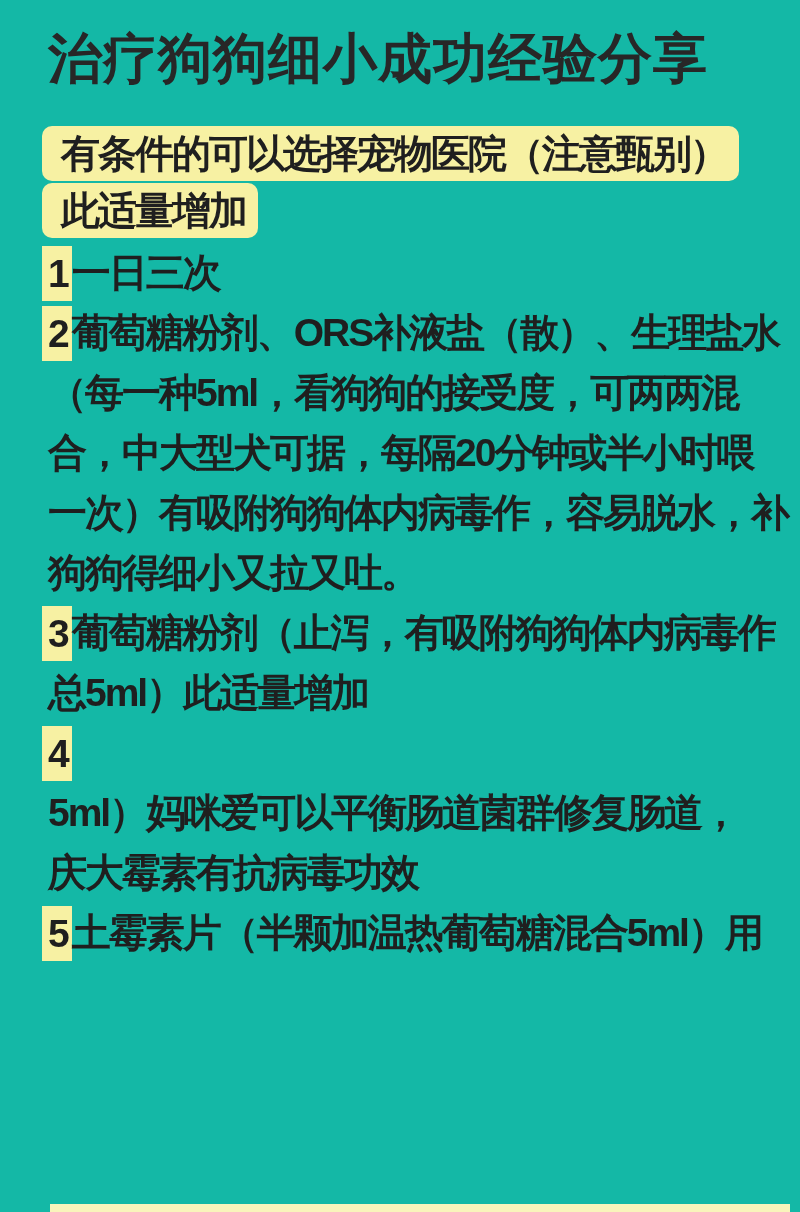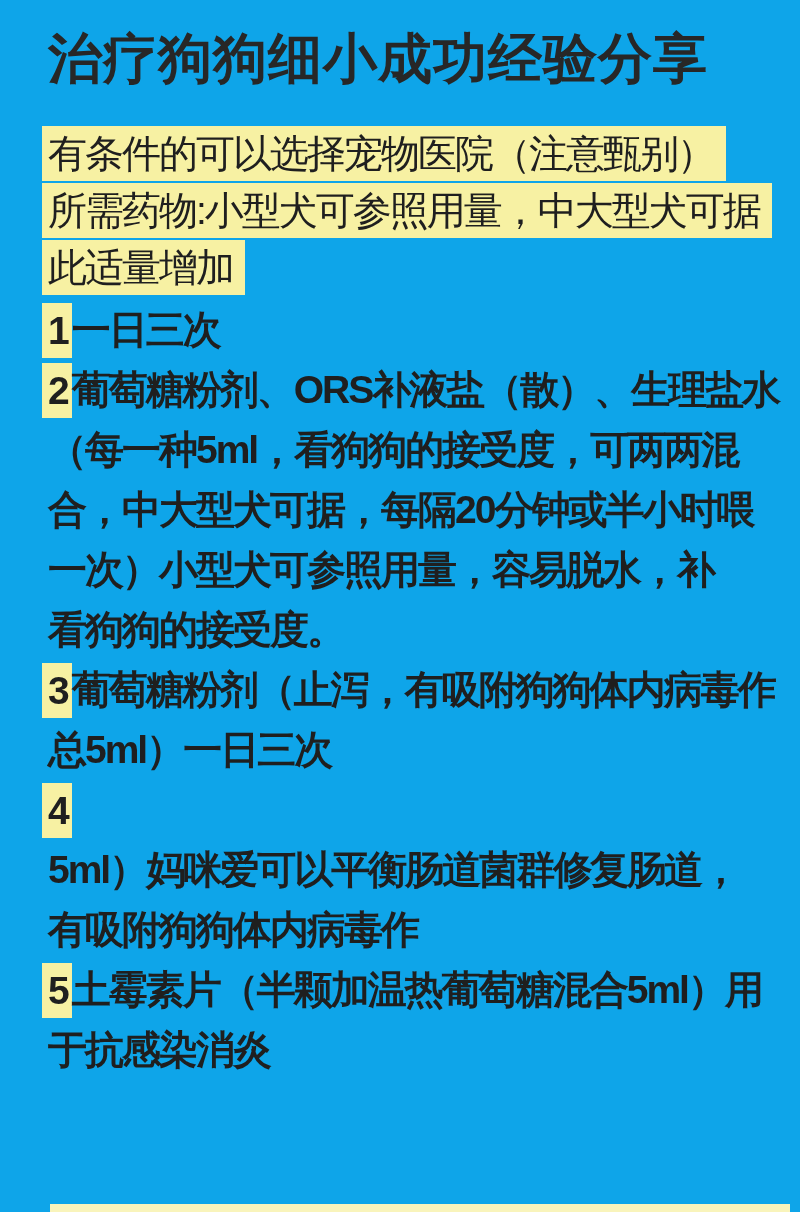--- a/index.html
+++ b/index.html
@@ -6,21 +6,21 @@
     margin: 0;
     padding: 0;
     background: #ffffff;
   }
   .page {
     position: relative;
     width: 800px;
     height: 1212px;
     box-sizing: border-box;
     padding: 24px 38px 0 48px;
-    background: #0ea5e9;
+    background: #14b8a6;
     overflow: hidden;
     font-family: "Liberation Sans", "DejaVu Sans", sans-serif;
     color: #222222;
   }
   .title {
     margin: 0 0 33px 0;
     font-size: 54px;
     line-height: 68px;
     font-weight: 700;
     letter-spacing: 1px;
@@ -31,26 +31,27 @@
   .hl-line {
     height: 57px;
     display: flex;
     align-items: center;
   }
   .hl-mark {
     display: inline-block;
     background: #f7f1a3;
     color: #1f1f1f;
     font-size: 39px;
-    font-weight: 400;
+    font-weight: 700;
     letter-spacing: -2px;
     line-height: 53px;
-    padding: 1px 12px 1px 6px;
+    padding: 1px 12px 1px 19px;
     margin-left: -6px;
     white-space: nowrap;
+    border-radius: 10px;
   }
   .content { margin-top: 4px; }
   .b-line {
     height: 60px;
     display: flex;
     align-items: center;
     font-size: 39px;
     font-weight: 600;
     letter-spacing: -2px;
     color: #1f1f1f;
@@ -77,68 +78,62 @@
 
 <div class="page">
 
   <h1 class="title">治疗狗狗细小成功经验分享</h1>
 
   <div class="hl-block">
     <div class="hl-line">
       <span class="hl-mark">有条件的可以选择宠物医院（注意甄别）</span>
     </div>
     <div class="hl-line">
-      <span class="hl-mark">所需药物:小型犬可参照用量，中大型犬可据</span>
-    </div>
-    <div class="hl-line">
       <span class="hl-mark">此适量增加</span>
     </div>
   </div>
 
   <div class="content">
     <div class="b-line">
       <span class="num">1</span>
         <span>一日三次</span>
     </div>
     <div class="b-line">
       <span class="num">2</span>
         <span>葡萄糖粉剂、ORS补液盐（散）、生理盐水</span>
     </div>
     <div class="b-line">
       <span>（每一种5ml，看狗狗的接受度，可两两混</span>
     </div>
     <div class="b-line">
       <span>合，中大型犬可据，每隔20分钟或半小时喂</span>
     </div>
     <div class="b-line">
-      <span>一次）小型犬可参照用量，容易脱水，补</span>
+      <span>一次）有吸附狗狗体内病毒作，容易脱水，补</span>
     </div>
     <div class="b-line">
-      <span>看狗狗的接受度。</span>
+      <span>狗狗得细小又拉又吐。</span>
     </div>
     <div class="b-line">
       <span class="num">3</span>
         <span>葡萄糖粉剂（止泻，有吸附狗狗体内病毒作</span>
     </div>
     <div class="b-line">
-      <span>总5ml）一日三次</span>
+      <span>总5ml）此适量增加</span>
     </div>
     <div class="b-line">
       <span class="num">4</span>
     </div>
     <div class="b-line">
       <span>5ml）妈咪爱可以平衡肠道菌群修复肠道，</span>
     </div>
     <div class="b-line">
-      <span>有吸附狗狗体内病毒作</span>
+      <span>庆大霉素有抗病毒功效</span>
     </div>
     <div class="b-line">
       <span class="num">5</span>
         <span>土霉素片（半颗加温热葡萄糖混合5ml）用</span>
-    </div>
-    <div class="b-line">
-      <span>于抗感染消炎</span>
     </div>
   </div>
 
   <div class="strip"></div>
 
 </div>
 
 </body></html>

